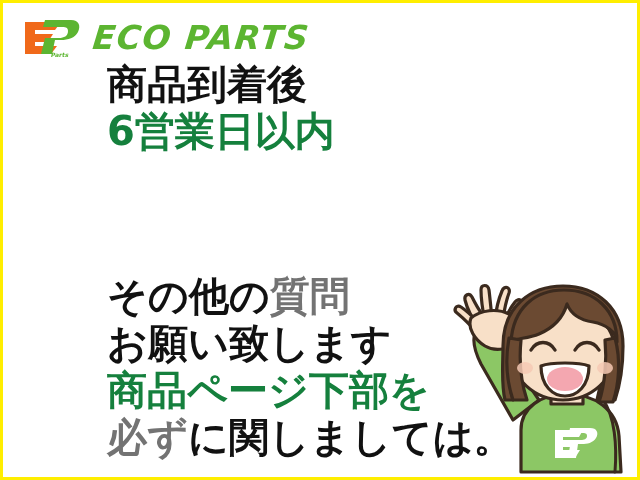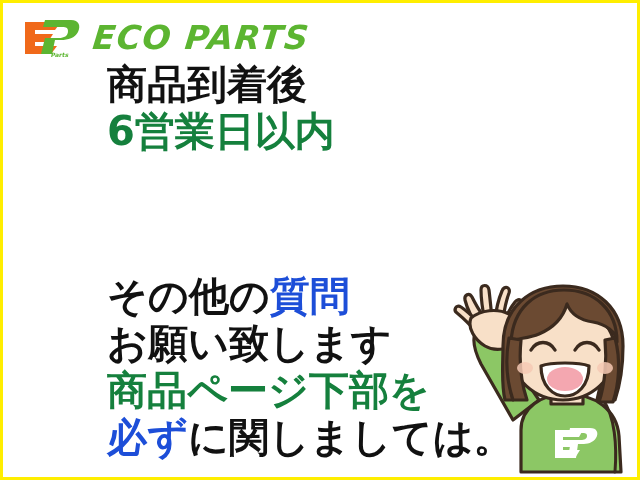--- a/index.html
+++ b/index.html
@@ -45,21 +45,21 @@
   .msg-line{
     font-family:"DejaVu Sans","Liberation Sans",sans-serif;
     font-weight:bold;
     font-size:40px;
     line-height:47px;
     letter-spacing:0px;
     white-space:nowrap;
     color:#111111;
   }
   .msg-line.red{color:#15803d;}
-  .seg-red{color:#1d4ed8;}
+  .seg-red{color:#737373;}
   .seg-black{color:#111111;margin-top:19px;}
 
   #message-block-2{
     position:absolute;left:104px;top:270px;
     width:430px;
   }
 
   
   #character{
     position:absolute;right:4px;bottom:2px;

